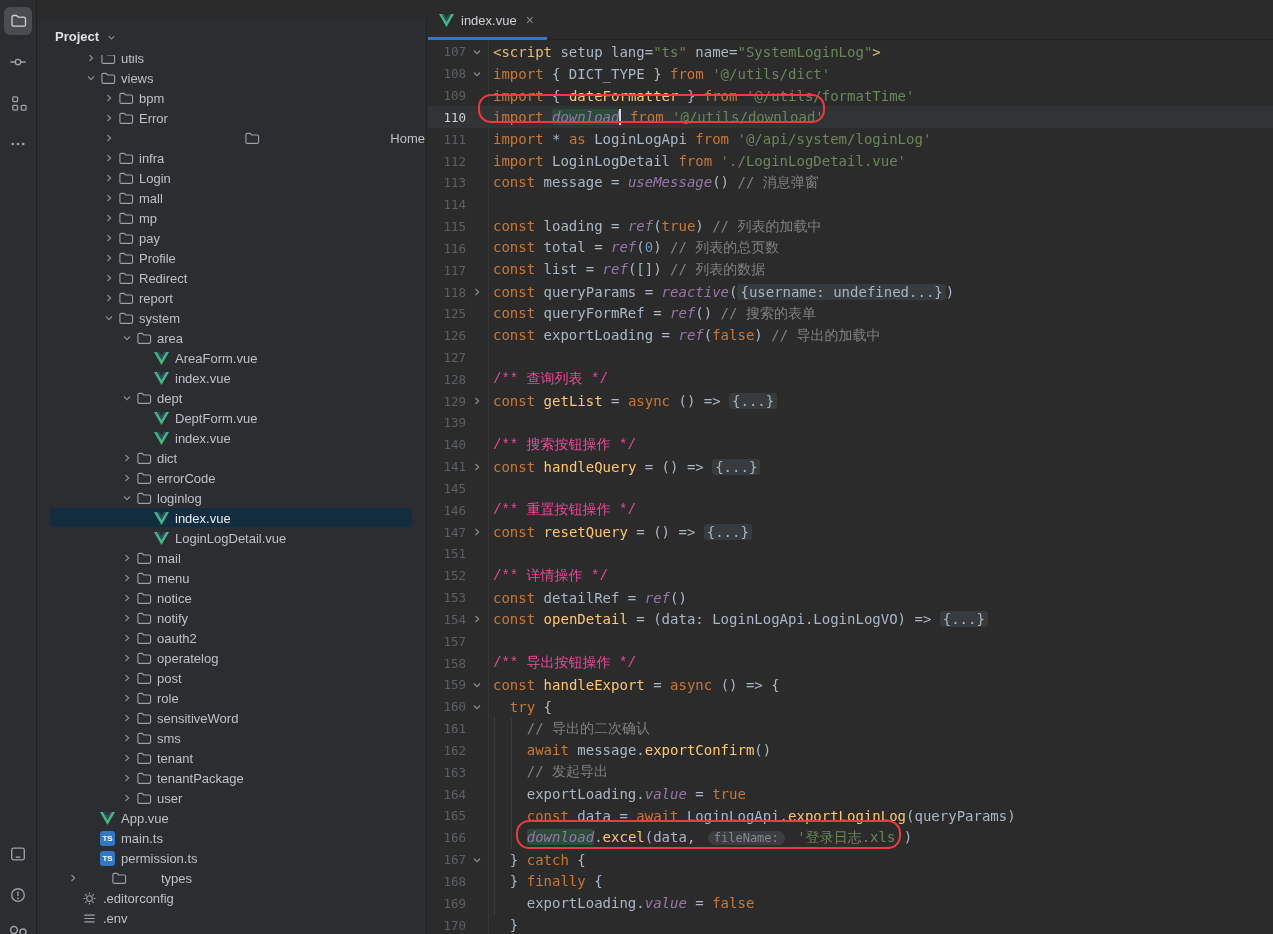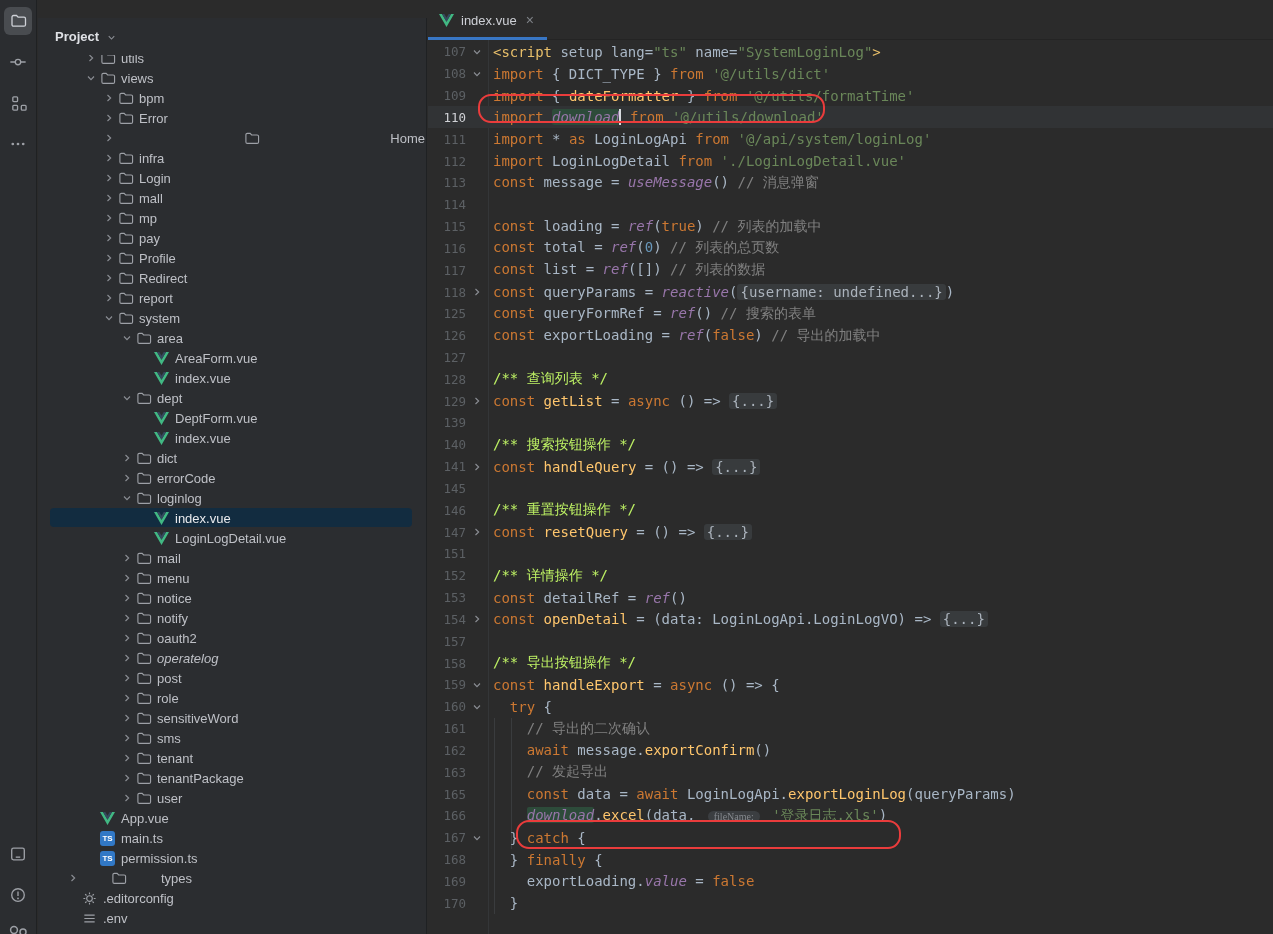--- a/index.html
+++ b/index.html
@@ -51,25 +51,25 @@
   .crow{height:21.83px;display:flex;align-items:center;white-space:pre;
     font-family:"DejaVu Sans Mono","Liberation Mono",monospace;font-size:14px;color:#A9B7C6;}
   .crow.cur{background:#313335;}
   .lnum{width:38px;text-align:right;font-size:12.5px;color:#5C6064;flex:none;
     font-family:"DejaVu Sans Mono",monospace;}
   .crow.cur .lnum{color:#D0D2D6;}
   .lfold{width:22px;flex:none;display:flex;align-items:center;justify-content:center;cursor:pointer;}
   .ltext{padding-left:5px;flex:none;}
 
   .kw{color:#CC7832;} .fn{color:#FFC66D;} .st{color:#6A8759;} .cm{color:#808080;}
-  .dc{color:#bef264;} .pu{color:#9876AA;font-style:italic;} .nu{color:#6897BB;}
+  .dc{color:#ec4899;font-family:Liberation Mono, monospace;} .pu{color:#9876AA;font-style:italic;} .nu{color:#6897BB;}
   .tg{color:#E8BF6A;} .tx{color:#A9B7C6;}
   .foldpill{background:#383B3D;border-radius:3px;padding:0 3px;color:#ABB3BC;}
   .hintpill{background:#3B3E41;border-radius:8px;padding:0 6px;color:#85898E;
-    font-size:10px;margin:0 4px;font-family:Liberation Serif, serif;}
+    font-size:12px;margin:0 4px;}
   .dlhl{background:#2D4B3A;color:#9876AA;font-style:italic;border-radius:2px;}
   .caret{display:inline-block;width:0;border-left:2px solid #D8DADE;height:16px;
     vertical-align:-3px;}
 
   .guide{position:absolute;width:1px;background:#3A3C3E;}
   .guide.g1{left:66px;top:718px;height:196px;}
   .guide.g2{left:83px;top:718px;height:131px;}
 
   .anno{position:absolute;border:2.5px solid #EA3C3C;border-radius:13px;pointer-events:none;
     box-sizing:border-box;}
@@ -528,21 +528,21 @@
             <path d="M6 4l4.2 4L6 12" stroke="#8B8E94" fill="none" stroke-width="1.5"></path>
           </svg>
         </span>
         <span class="ticon">
           <svg width="16" height="15" viewBox="0 0 16 16">
             <path d="M1.5 4c0-.8.7-1.5 1.5-1.5h3l1.6 1.7h5.9c.8 0 1.5.7 1.5 1.5v6c0 .8-.7 1.5-1.5 1.5H3c-.8 0-1.5-.7-1.5-1.5V4z" fill="none" stroke="#9DA0A6" stroke-width="1.2"></path>
           </svg>
         </span>
         <span class="tlabel">oauth2</span>
       </div>
-      <div class="trow" style="padding-left: 79px; font-style: italic;">
+      <div class="trow" style="padding-left: 79px;">
         <span class="tchev">
           <svg width="12" height="12" viewBox="0 0 16 16">
             <path d="M6 4l4.2 4L6 12" stroke="#8B8E94" fill="none" stroke-width="1.5"></path>
           </svg>
         </span>
         <span class="ticon">
           <svg width="16" height="15" viewBox="0 0 16 16">
             <path d="M1.5 4c0-.8.7-1.5 1.5-1.5h3l1.6 1.7h5.9c.8 0 1.5.7 1.5 1.5v6c0 .8-.7 1.5-1.5 1.5H3c-.8 0-1.5-.7-1.5-1.5V4z" fill="none" stroke="#9DA0A6" stroke-width="1.2"></path>
           </svg>
         </span>
@@ -775,20 +775,21 @@
       <div class="crow"><span class="lnum">158</span><span class="lfold"></span><span class="ltext"><span class="dc">/** 导出按钮操作 */</span></span></div>
       <div class="crow"><span class="lnum">159</span><span class="lfold"><svg width="12" height="12" viewBox="0 0 16 16">
             <path d="M4 6l4 4.2L12 6" stroke="#8B8E94" fill="none" stroke-width="1.5"></path>
           </svg></span><span class="ltext"><span class="kw">const</span><span class="tx"> </span><span class="fn">handleExport</span><span class="tx"> = </span><span class="kw">async</span><span class="tx"> () =&gt; {</span></span></div>
       <div class="crow"><span class="lnum">160</span><span class="lfold"><svg width="12" height="12" viewBox="0 0 16 16">
             <path d="M4 6l4 4.2L12 6" stroke="#8B8E94" fill="none" stroke-width="1.5"></path>
           </svg></span><span class="ltext"><span class="tx">  </span><span class="kw">try</span><span class="tx"> {</span></span></div>
       <div class="crow"><span class="lnum">161</span><span class="lfold"></span><span class="ltext"><span class="tx">    </span><span class="cm">// 导出的二次确认</span></span></div>
       <div class="crow"><span class="lnum">162</span><span class="lfold"></span><span class="ltext"><span class="tx">    </span><span class="kw">await</span><span class="tx"> message.</span><span class="fn">exportConfirm</span><span class="tx">()</span></span></div>
       <div class="crow"><span class="lnum">163</span><span class="lfold"></span><span class="ltext"><span class="tx">    </span><span class="cm">// 发起导出</span></span></div>
+      <div class="crow"><span class="lnum">164</span><span class="lfold"></span><span class="ltext"><span class="tx">    exportLoading.</span><span class="pu">value</span><span class="tx"> = </span><span class="kw">true</span></span></div>
       <div class="crow"><span class="lnum">165</span><span class="lfold"></span><span class="ltext"><span class="tx">    </span><span class="kw">const</span><span class="tx"> data = </span><span class="kw">await</span><span class="tx"> LoginLogApi.</span><span class="fn">exportLoginLog</span><span class="tx">(queryParams)</span></span></div>
       <div class="crow"><span class="lnum">166</span><span class="lfold"></span><span class="ltext"><span class="tx">    </span><span class="dlhl">download</span><span class="tx">.</span><span class="fn">excel</span><span class="tx">(data, </span><span class="hintpill">fileName:</span><span class="tx"> </span><span class="st">'登录日志.xls'</span><span class="tx">)</span></span></div>
       <div class="crow"><span class="lnum">167</span><span class="lfold"><svg width="12" height="12" viewBox="0 0 16 16">
             <path d="M4 6l4 4.2L12 6" stroke="#8B8E94" fill="none" stroke-width="1.5"></path>
           </svg></span><span class="ltext"><span class="tx">  } </span><span class="kw">catch</span><span class="tx"> {</span></span></div>
       <div class="crow"><span class="lnum">168</span><span class="lfold"></span><span class="ltext"><span class="tx">  } </span><span class="kw">finally</span><span class="tx"> {</span></span></div>
       <div class="crow"><span class="lnum">169</span><span class="lfold"></span><span class="ltext"><span class="tx">    exportLoading.</span><span class="pu">value</span><span class="tx"> = </span><span class="kw">false</span></span></div>
       <div class="crow"><span class="lnum">170</span><span class="lfold"></span><span class="ltext"><span class="tx">  }</span></span></div>
     </div>
   <div class="anno a1"></div>

